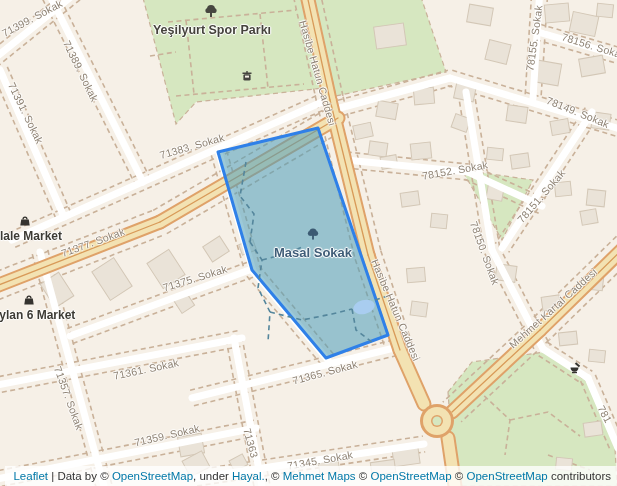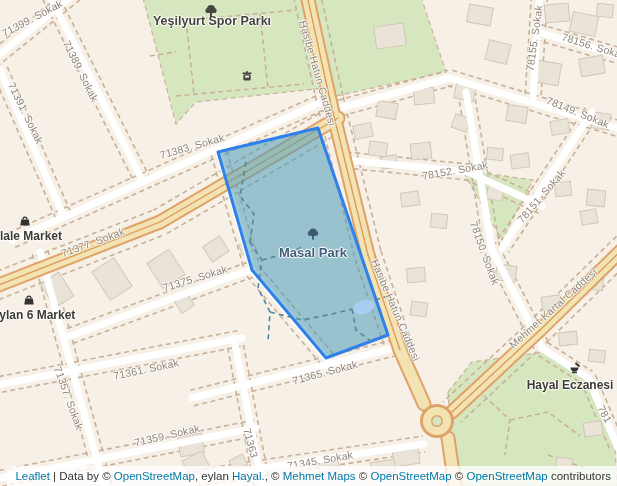--- a/index.html
+++ b/index.html
@@ -278,25 +278,24 @@
 <div class="lbl" style="left:396px;top:310px;--r:67deg">Hasibe Hatun Caddesi</div>
 <div class="lbl" style="left:455px;top:170px;--r:-10deg">78152. Sokak</div>
 <div class="lbl" style="left:534px;top:38px;--r:-82deg">78155. Sokak</div>
 <div class="lbl" style="left:594px;top:46px;--r:17deg">78156. Sokak</div>
 <div class="lbl" style="left:578px;top:112px;--r:22deg">78149. Sokak</div>
 <div class="lbl" style="left:541px;top:196px;--r:-49deg">78151. Sokak</div>
 <div class="lbl" style="left:485px;top:253px;--r:70deg">78150. Sokak</div>
 <div class="lbl" style="left:553px;top:308px;--r:-42deg">Mehmet Kartal Caddesi</div>
 <div class="lbl" style="left:605px;top:414px;--r:62deg">781</div>
 
-<div class="poi park" style="left:212px;top:21px">Yeşilyurt Spor Parkı</div>
-<div class="poi masal" style="left:313px;top:252px">Masal Park</div>
+<div class="poi park" style="left:212px;top:30px">Yeşilyurt Spor Parkı</div>
+<div class="poi masal" style="left:313px;top:252px">Masal Sokak</div>
 <div class="poi" style="left:28px;top:236px">zlale Market</div>
 <div class="poi" style="left:34px;top:315px">eylan 6 Market</div>
-<div class="poi" style="left:570px;top:385px">Hayal Eczanesi</div>
 
 <div class="icon" style="left:211px;top:11px;color:#474740">
   <svg width="14" height="14" viewBox="0 0 14 14" fill="currentColor">
         <rect x="6" y="8" width="2" height="5"></rect>
         <circle cx="7" cy="5" r="4"></circle>
         <circle cx="4" cy="6.5" r="2.6"></circle>
         <circle cx="10" cy="6.5" r="2.6"></circle>
       </svg>
 </div>
 <div class="icon" style="left:247px;top:77px;color:#44443e">
@@ -327,15 +326,15 @@
       </svg>
 </div>
 <div class="icon" style="left:575px;top:368px;color:#35332f">
   <svg width="12" height="12" viewBox="0 0 12 12">
         <line x1="6.5" y1="1" x2="10.5" y2="4.5" stroke="currentColor" stroke-width="2"></line>
         <path d="M1.5,5.5 h8 a4,4.3 0 0 1 -8,0 z" fill="currentColor"></path>
         <rect x="3" y="9.8" width="5" height="1.4" fill="currentColor"></rect>
       </svg>
 </div>
 
-<div class="attribution"><a>Leaflet</a><span> | Data by © </span><a>OpenStreetMap</a><span>, eylan </span><a>Hayal.</a><span>, © </span><a>Mehmet Maps</a><span> © </span><a>OpenStreetMap</a><span> © </span><a>OpenStreetMap</a><span> contributors</span></div>
+<div class="attribution"><a>Leaflet</a><span> | Data by © </span><a>OpenStreetMap</a><span>, under </span><a>Hayal.</a><span>, © </span><a>Mehmet Maps</a><span> © </span><a>OpenStreetMap</a><span> © </span><a>OpenStreetMap</a><span> contributors</span></div>
 
 </div>
 
 </body></html>

